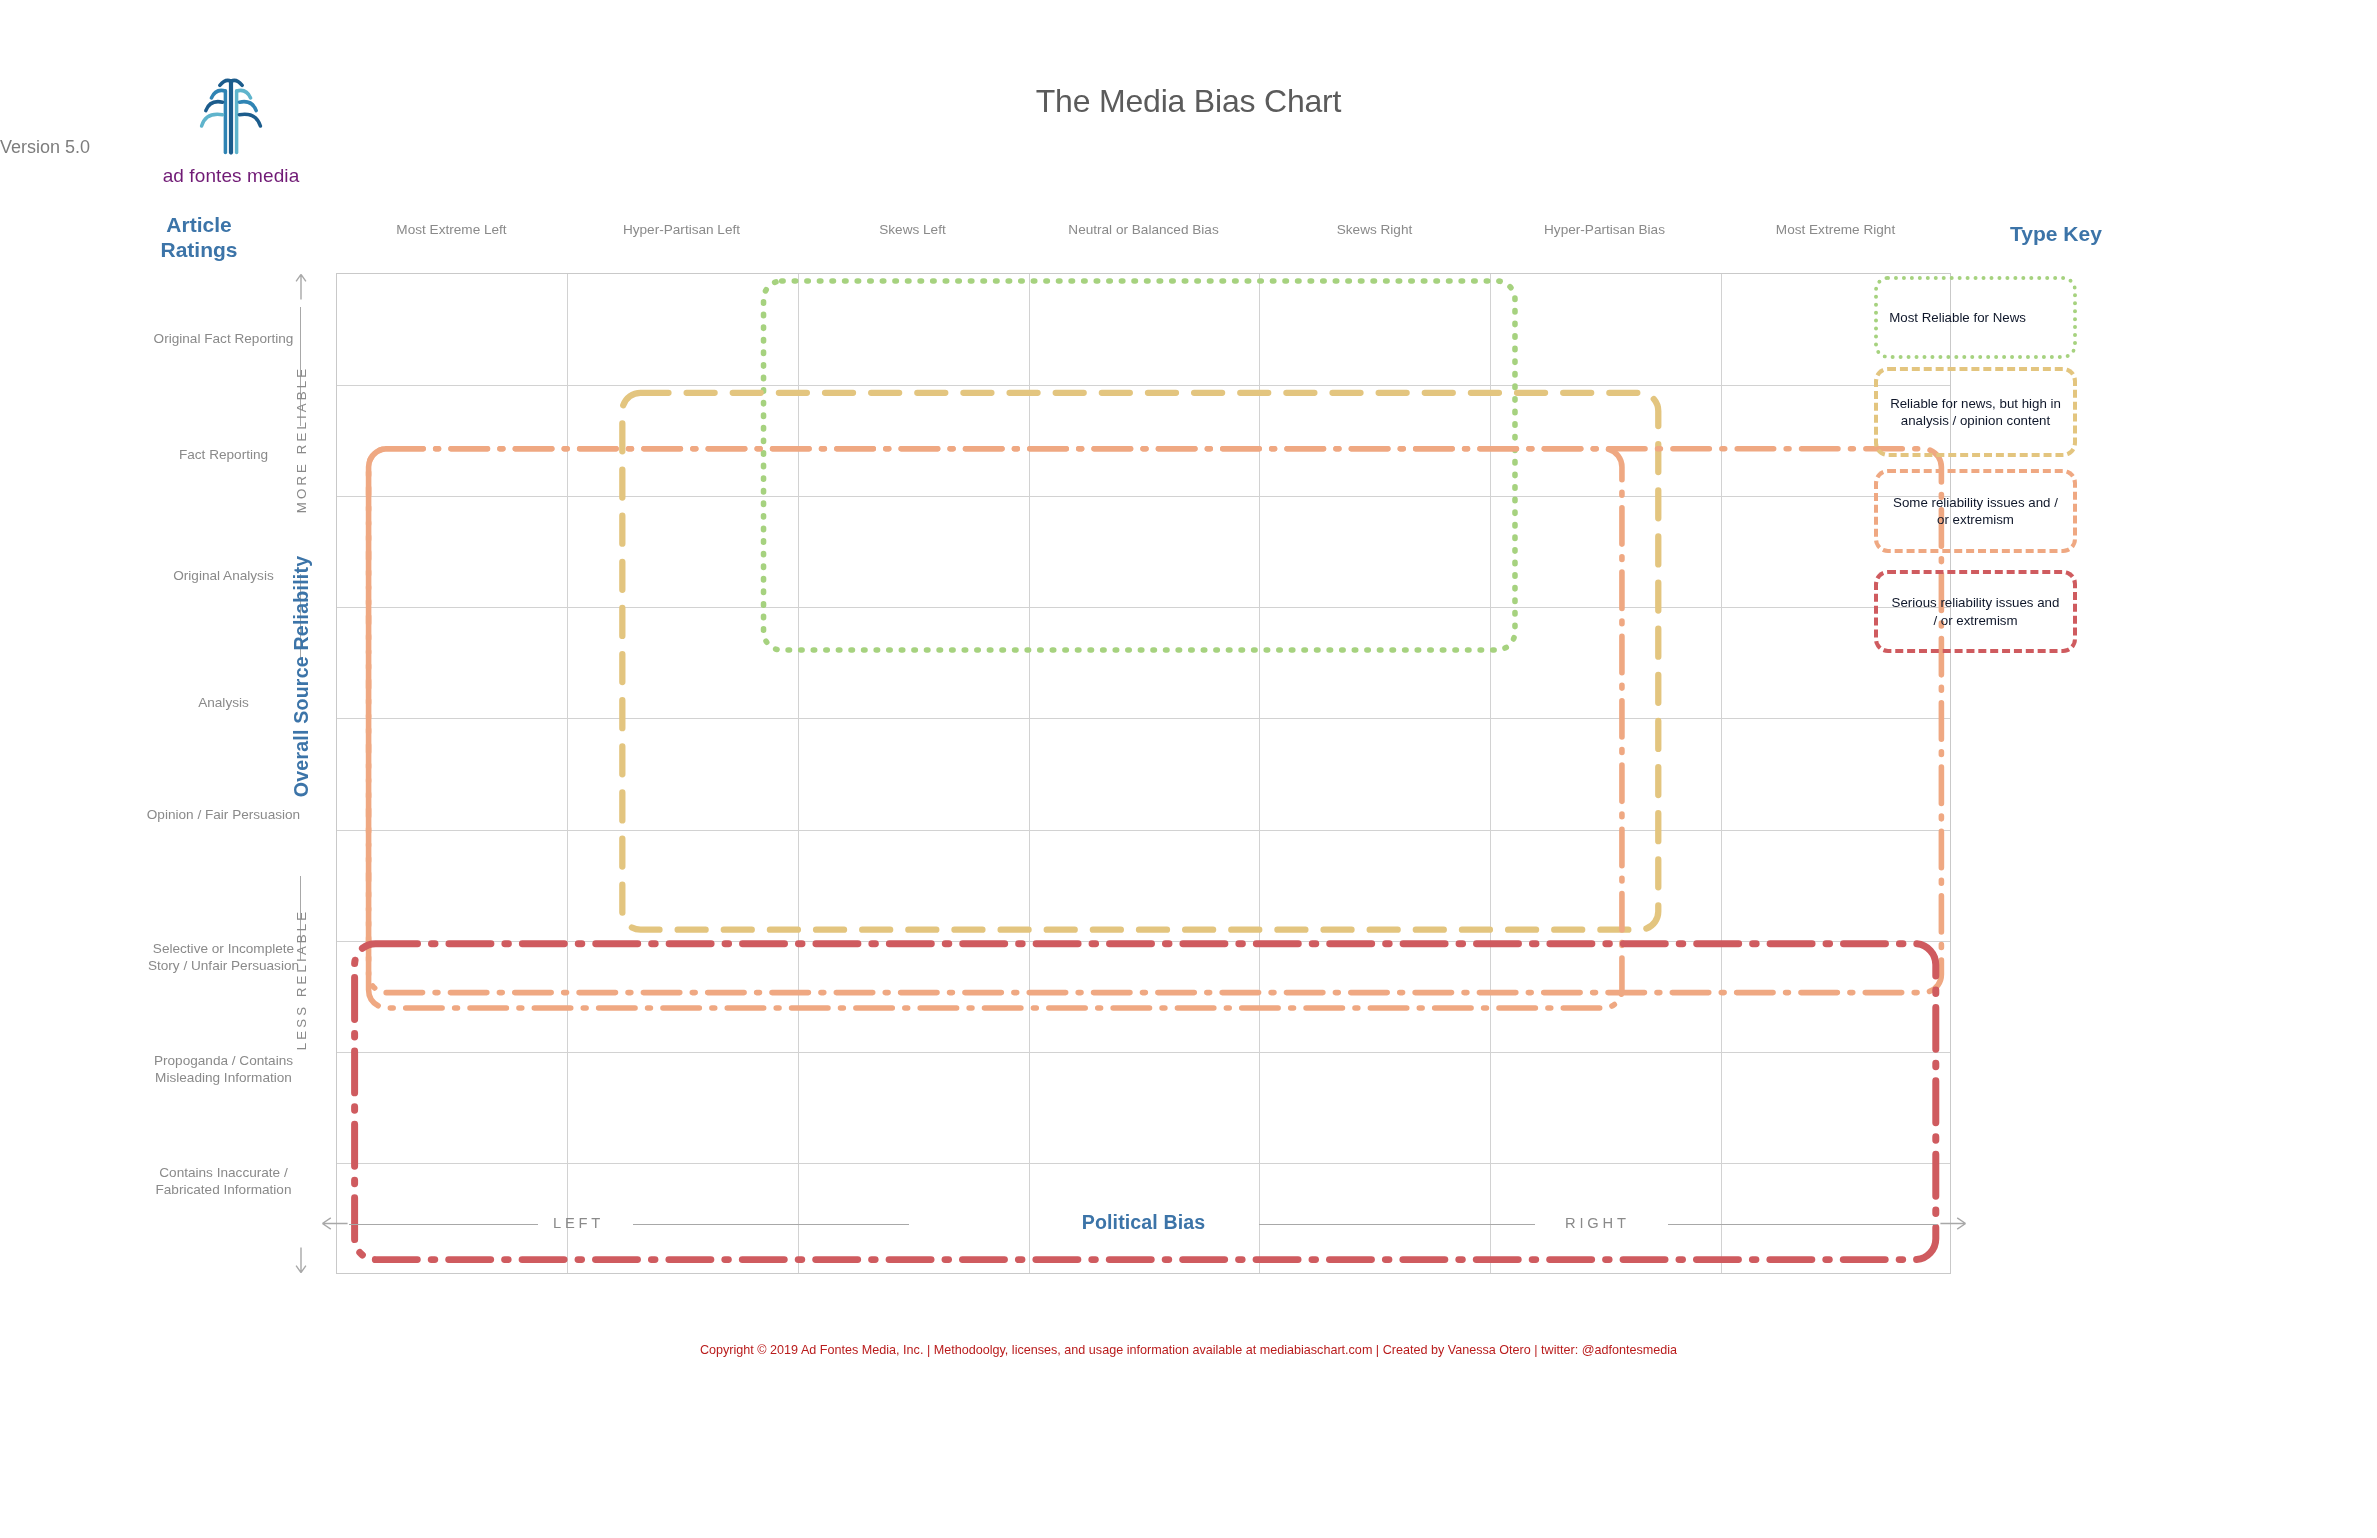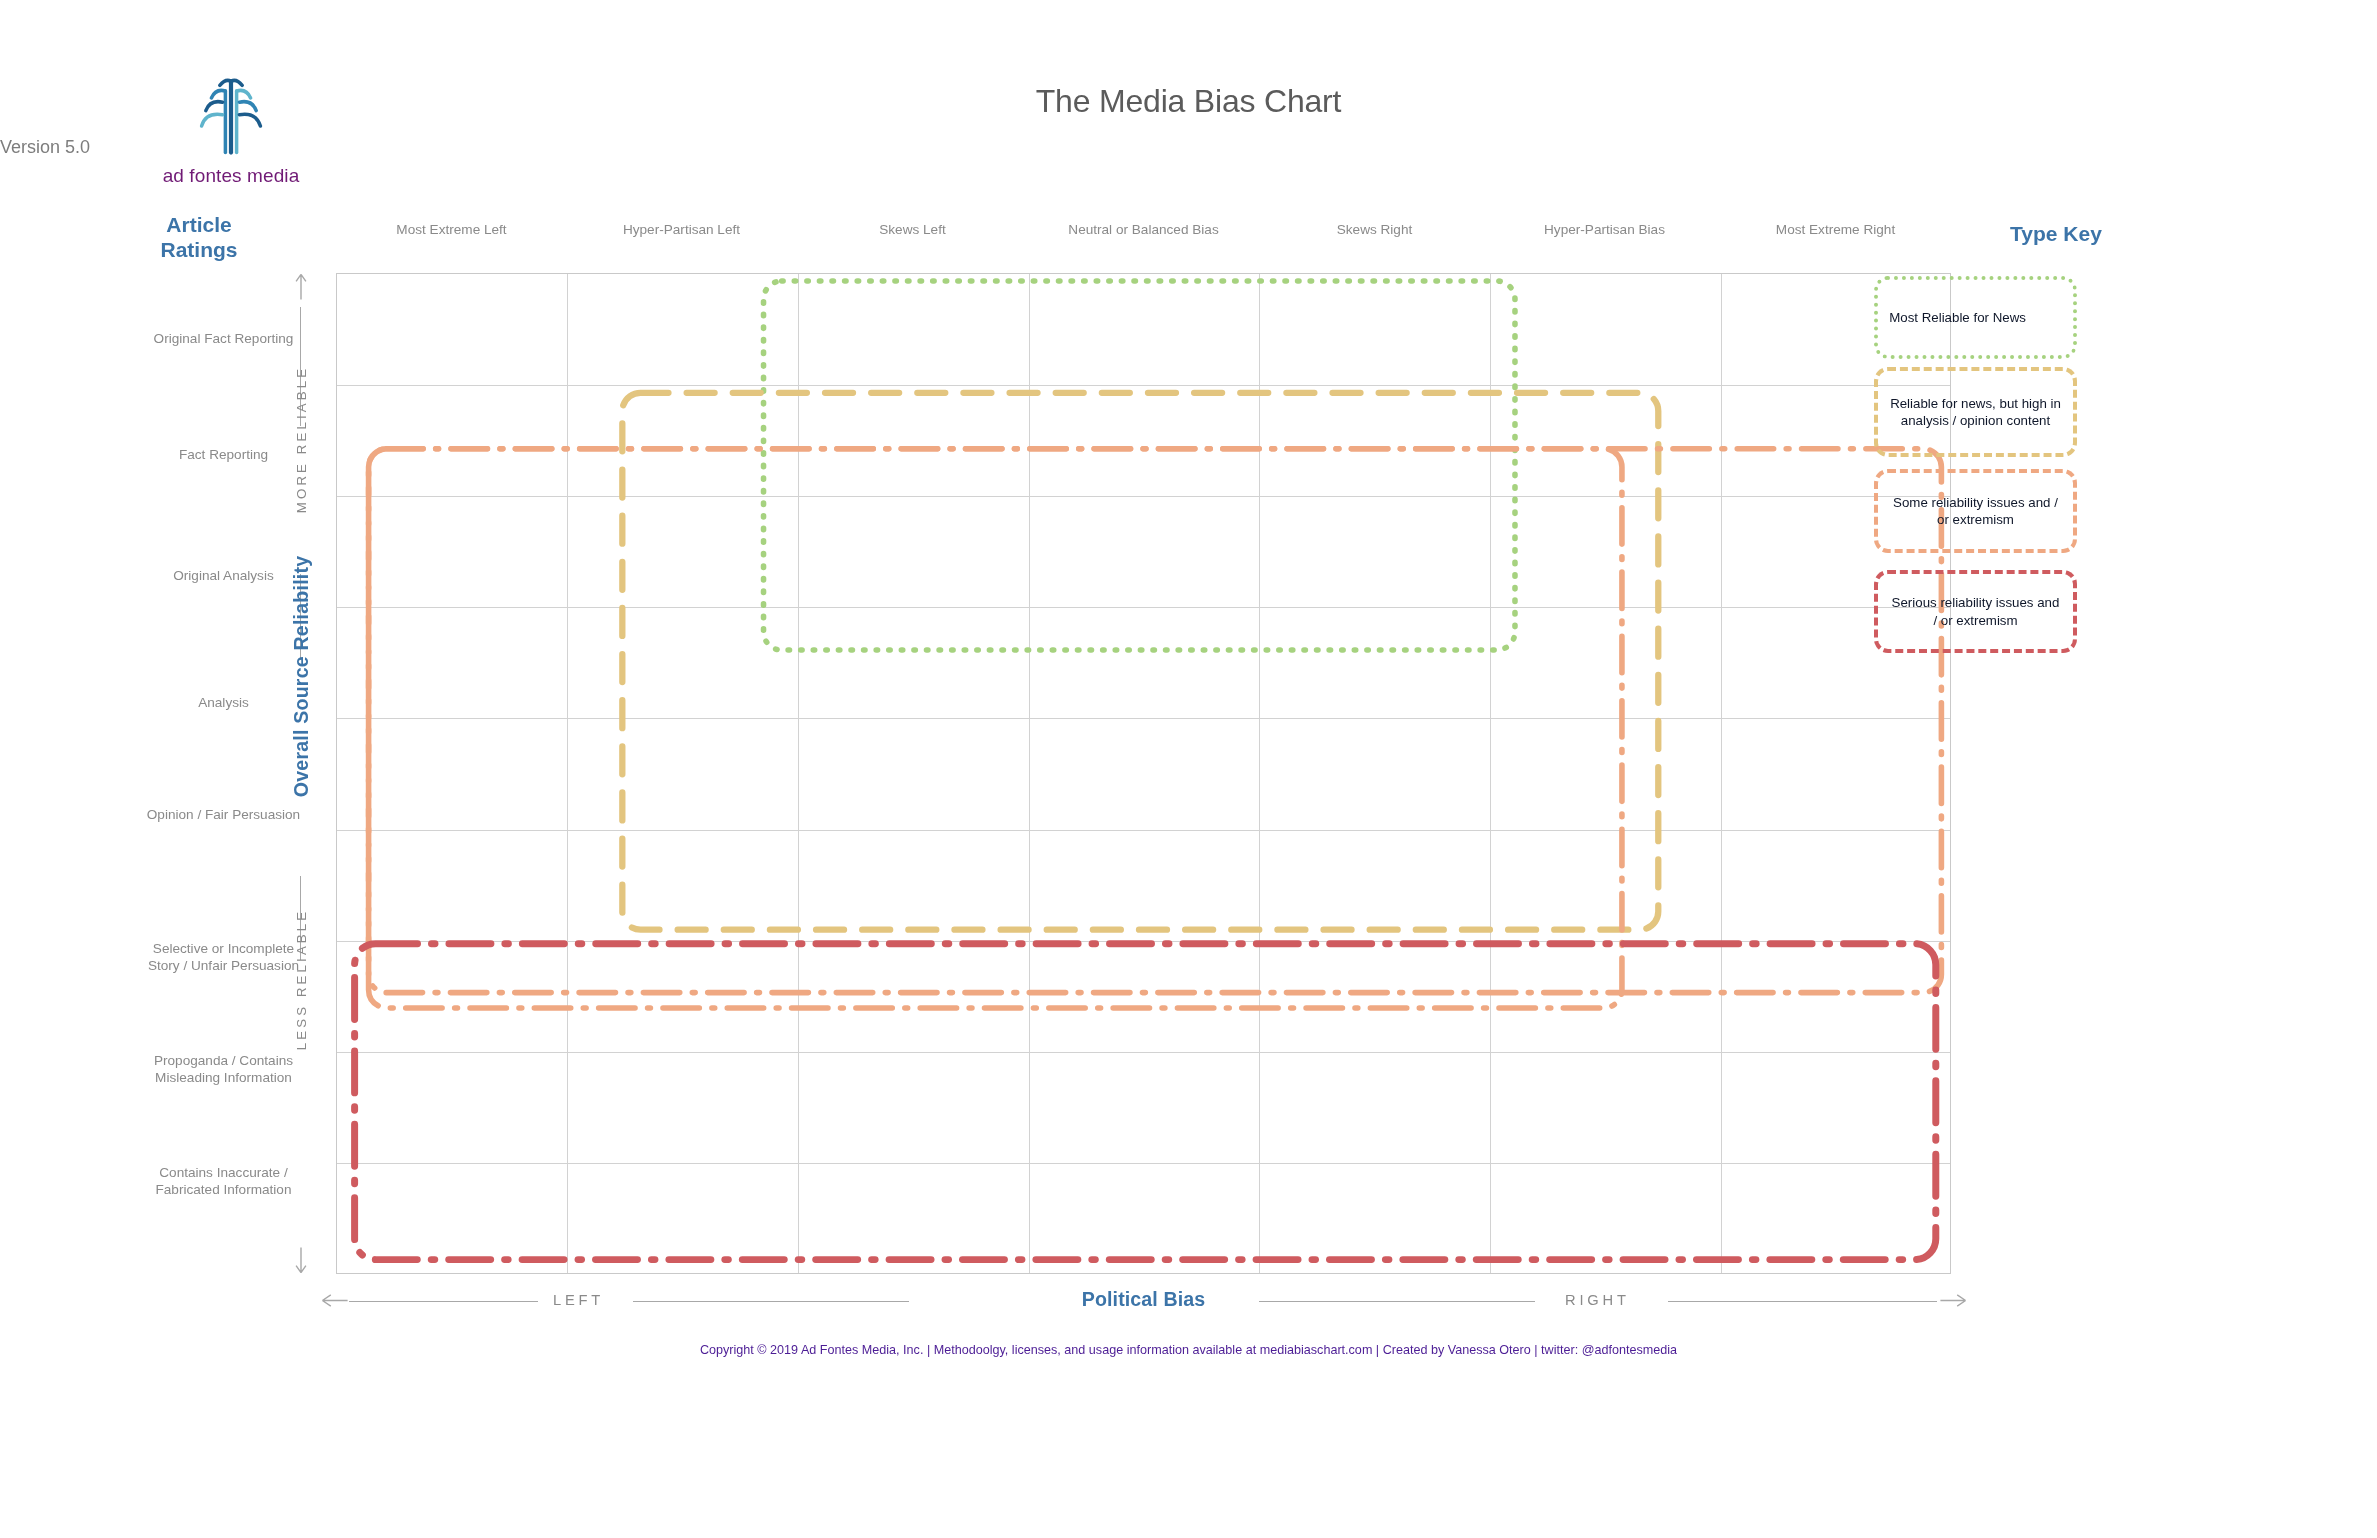--- a/index.html
+++ b/index.html
@@ -79,32 +79,32 @@
 
   
   .key-box{
     position:absolute;left:1874px;width:203px;box-sizing:border-box;
     display:flex;align-items:center;justify-content:flex-start;
     text-align:center;font-size:13.3px;color:#0f172a;line-height:1.3;
     padding:2.8px 11.2px;
   }
 
   
-  #xaxis{left:336px;top:1295px;width:1615px;height:28px;}
+  #xaxis{left:336px;top:1218px;width:1615px;height:28px;}
   .xlab{position:absolute;top:-2.8px;font-size:14.7px;color:#8a8a8a;letter-spacing:3.8px;white-space:nowrap;}
   #political-bias{
     position:absolute;top:-7px;left:50%;transform:translateX(-50%);
     font-size:19.6px;color:#3c74a8;font-weight:bold;letter-spacing:0.1px;white-space:nowrap;
   }
   .xseg{position:absolute;top:5.6px;height:1.4px;background:#a8a8a8;}
 
   
   #footer{
     left:0;top:1343px;width:2377px;text-align:center;
-    font-size:12.6px;color:#4c1d95;
+    font-size:12.6px;color:#b91c1c;
   }
 </style>
 </head>
 <body>
 
 <div class="abs" id="logo">
   <svg id="logo-mark" viewBox="0 0 160 130">
     <g fill="none" stroke-width="5" stroke-linecap="round">
 
       <path d="M80 16 L80 118" stroke="#1c5c8c" stroke-width="6"></path>

